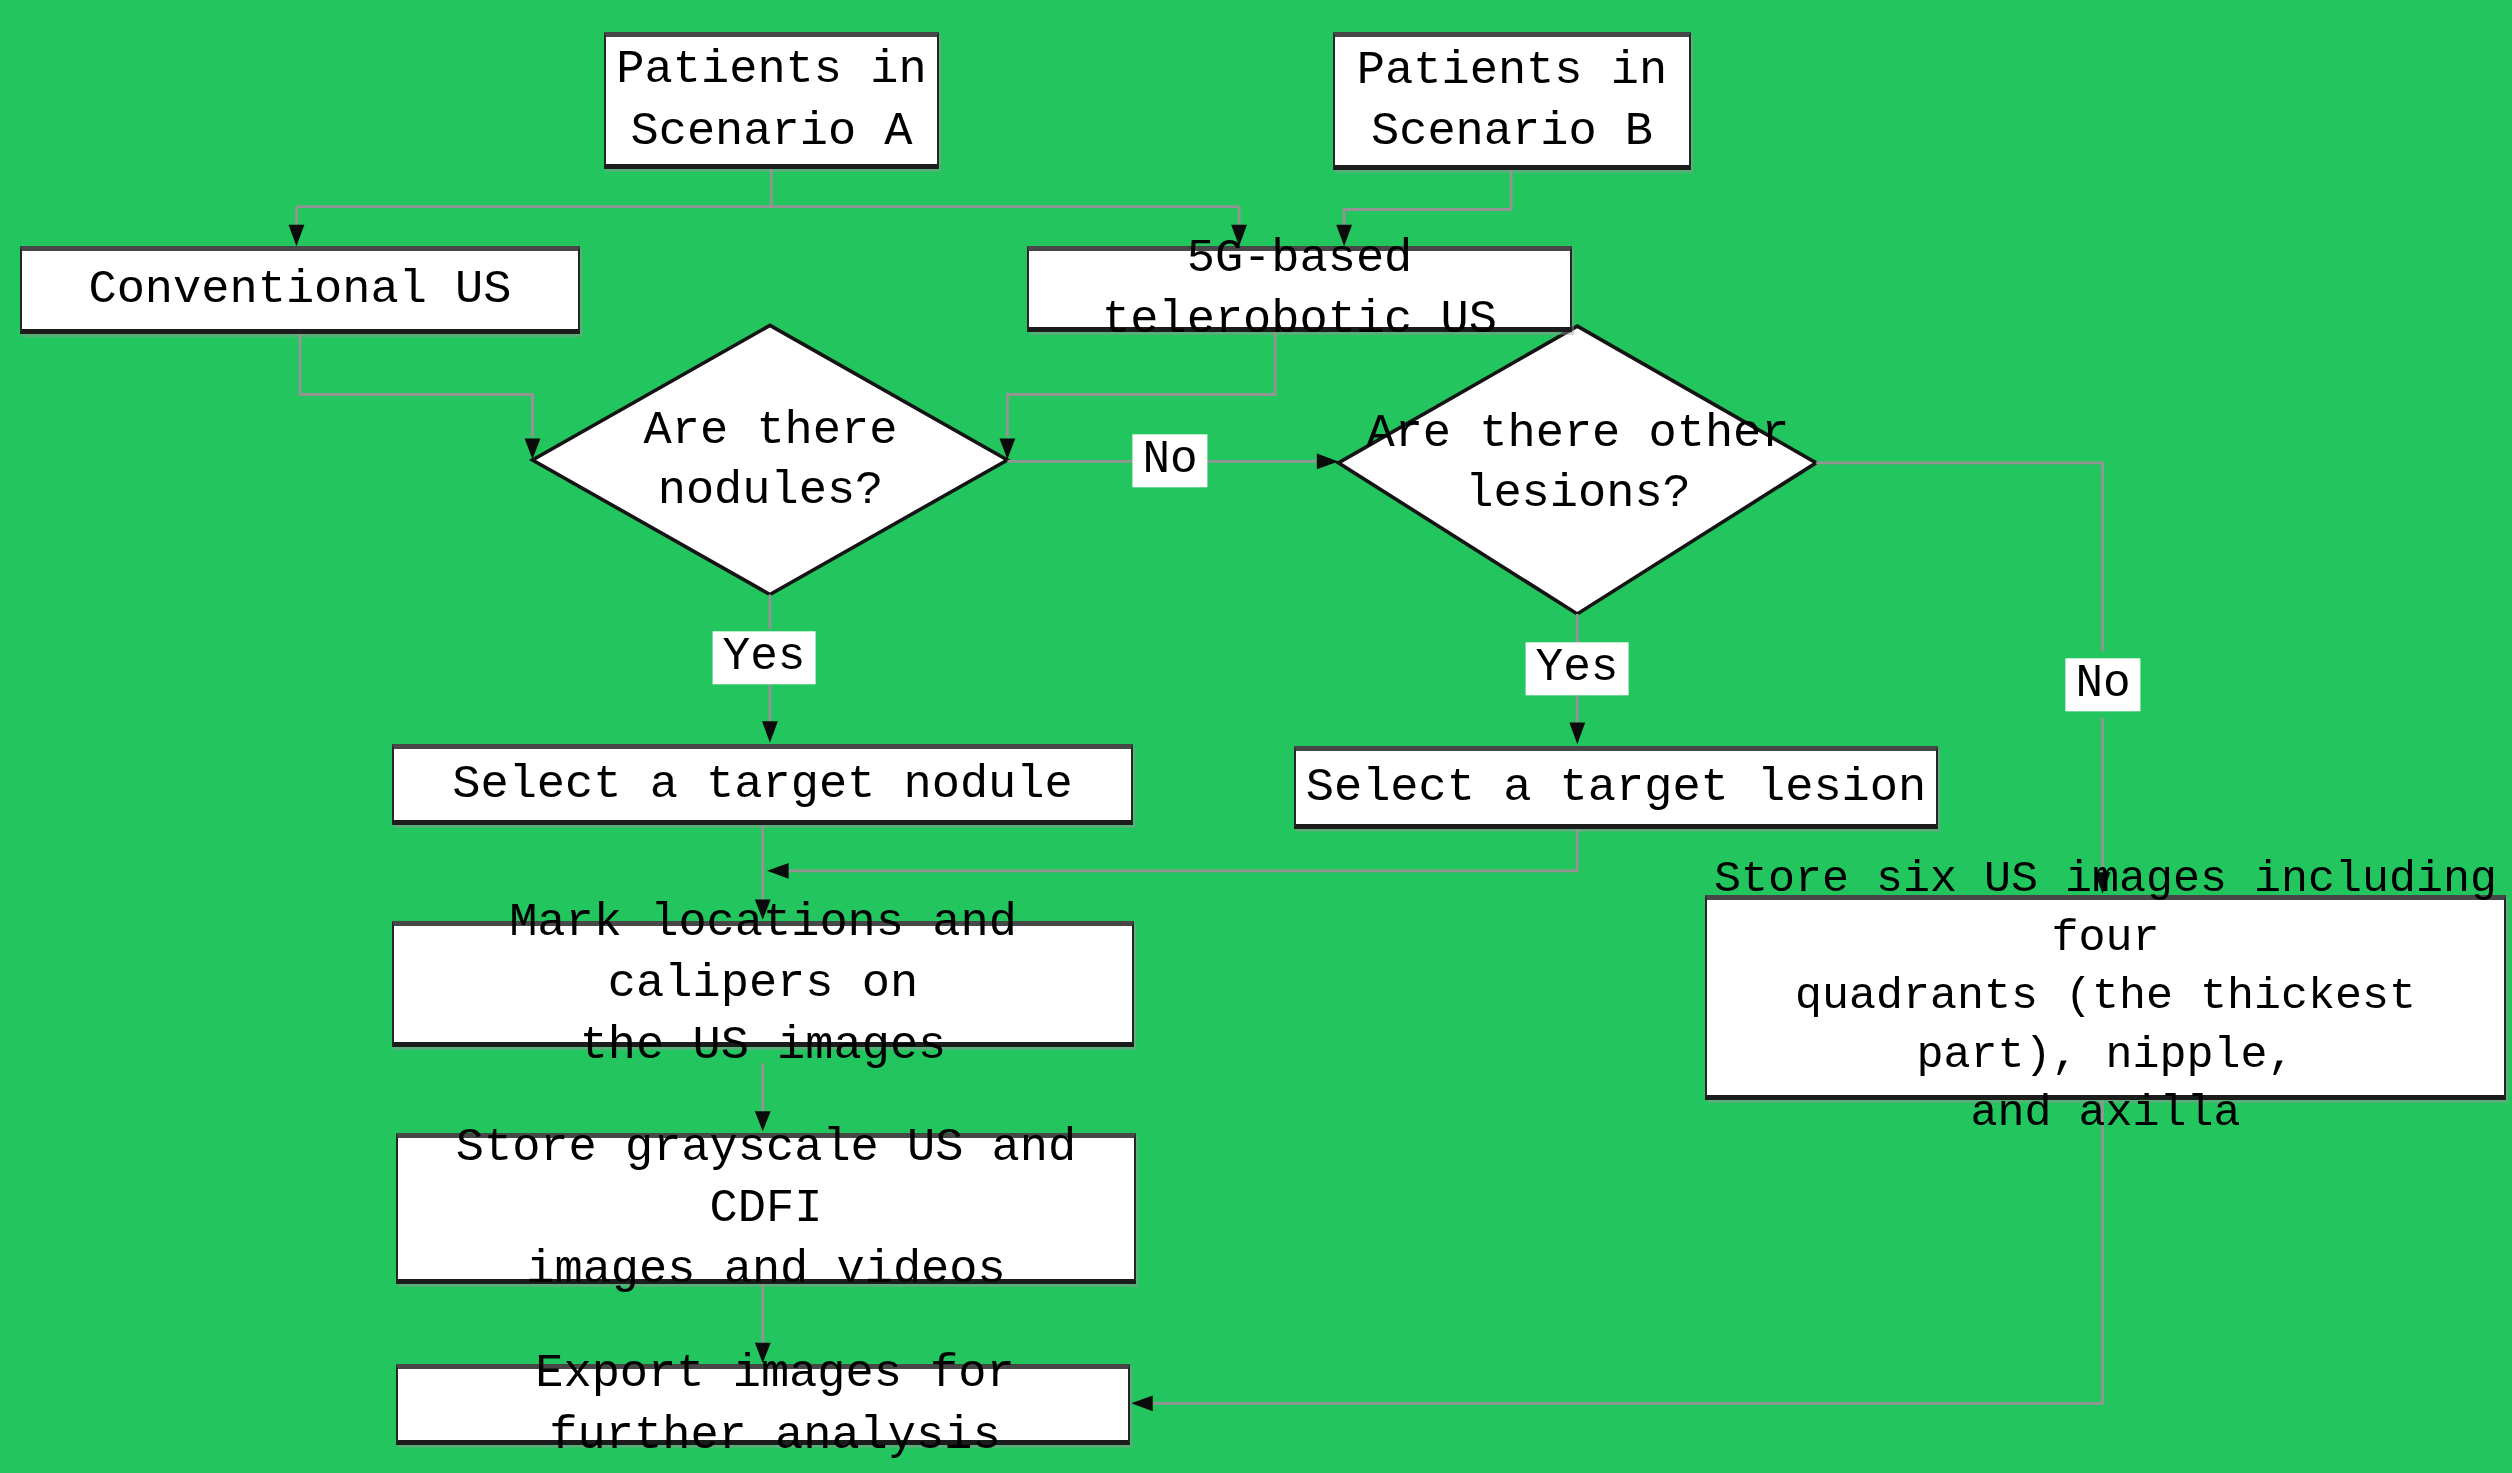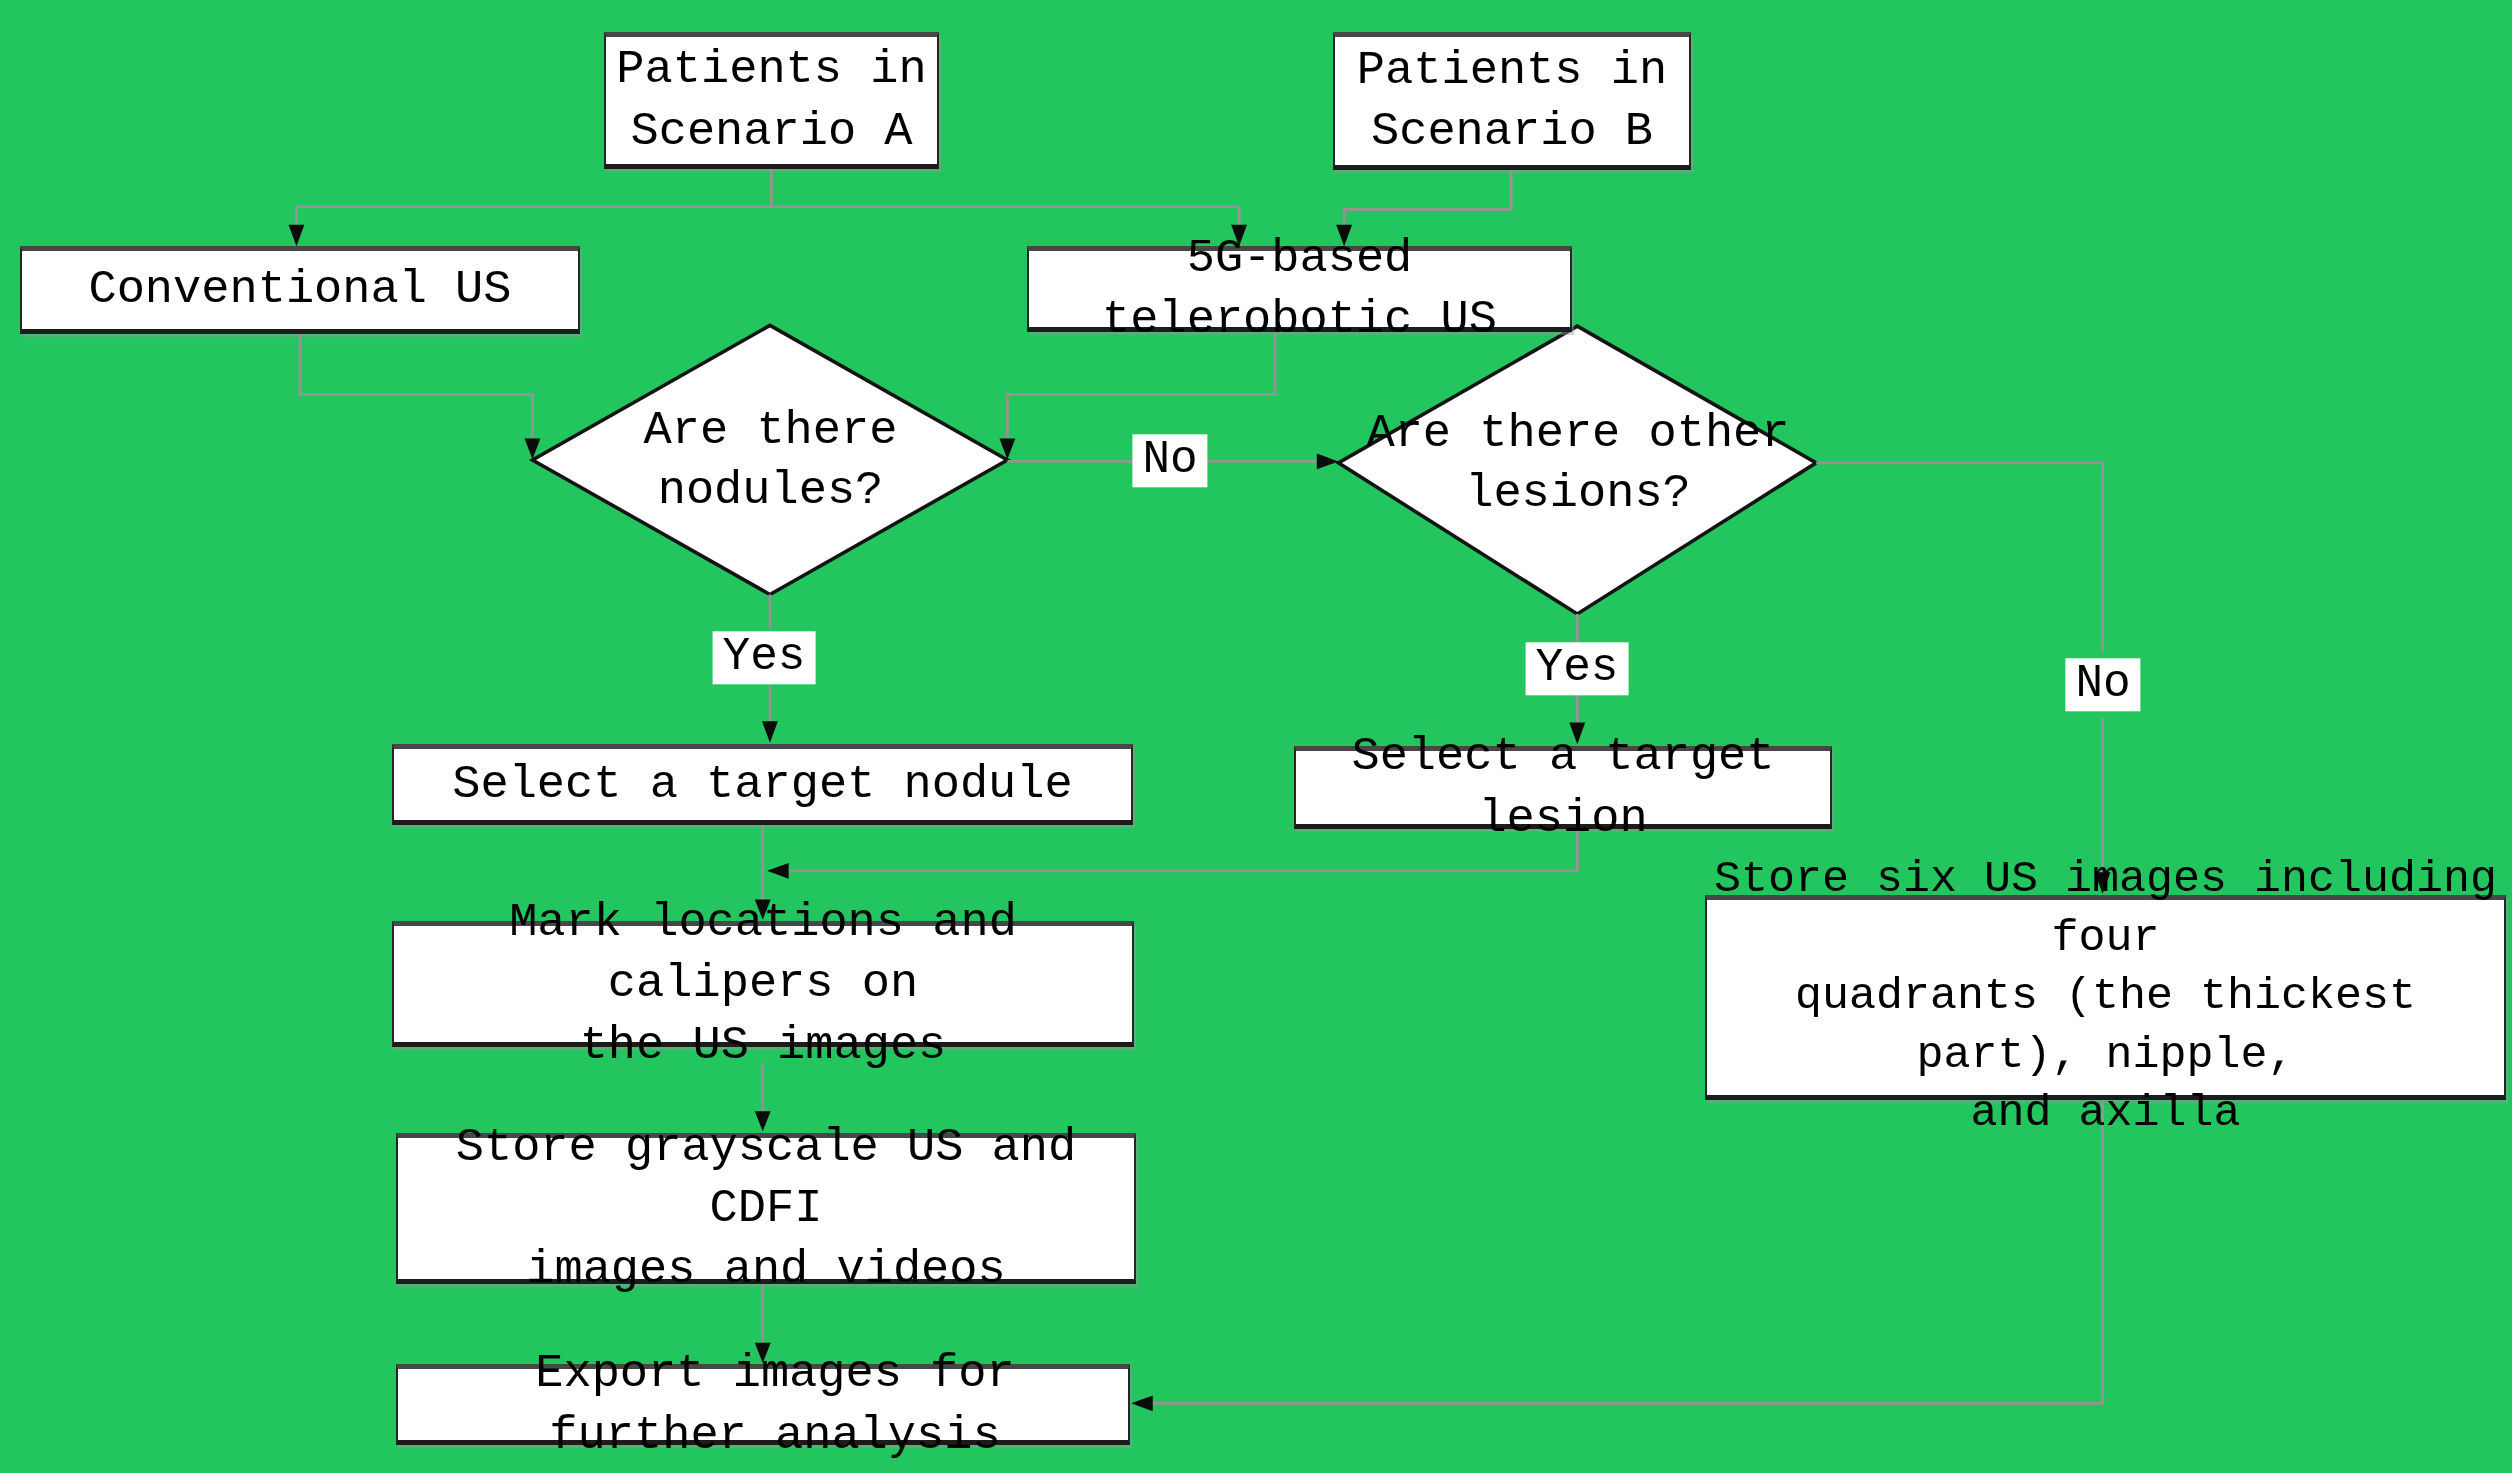--- a/index.html
+++ b/index.html
@@ -144,21 +144,21 @@
   </div>
 
   <div class="node" style="left:1004px;top:246px;width:545px;height:86px;margin-left:23px;">
     <span class="lbl">5G-based telerobotic US</span>
   </div>
 
   <div class="node" style="left:392px;top:744px;width:741px;height:81px;">
     <span class="lbl">Select a target nodule</span>
   </div>
 
-  <div class="node" style="left:1294px;top:746px;width:538px;height:83px;text-align:center;">
+  <div class="node" style="left:1294px;top:746px;width:644px;height:83px;text-align:center;">
     <span class="lbl">Select a target lesion</span>
   </div>
 
   <div class="node" style="left:392px;top:921px;width:742px;height:126px;">
     <span class="lbl">Mark locations and calipers on
 the US images</span>
   </div>
 
   <div class="node" style="left:1705px;top:895px;width:801px;height:205px;font-size:45px;">
     <span class="lbl">Store six US images including four

